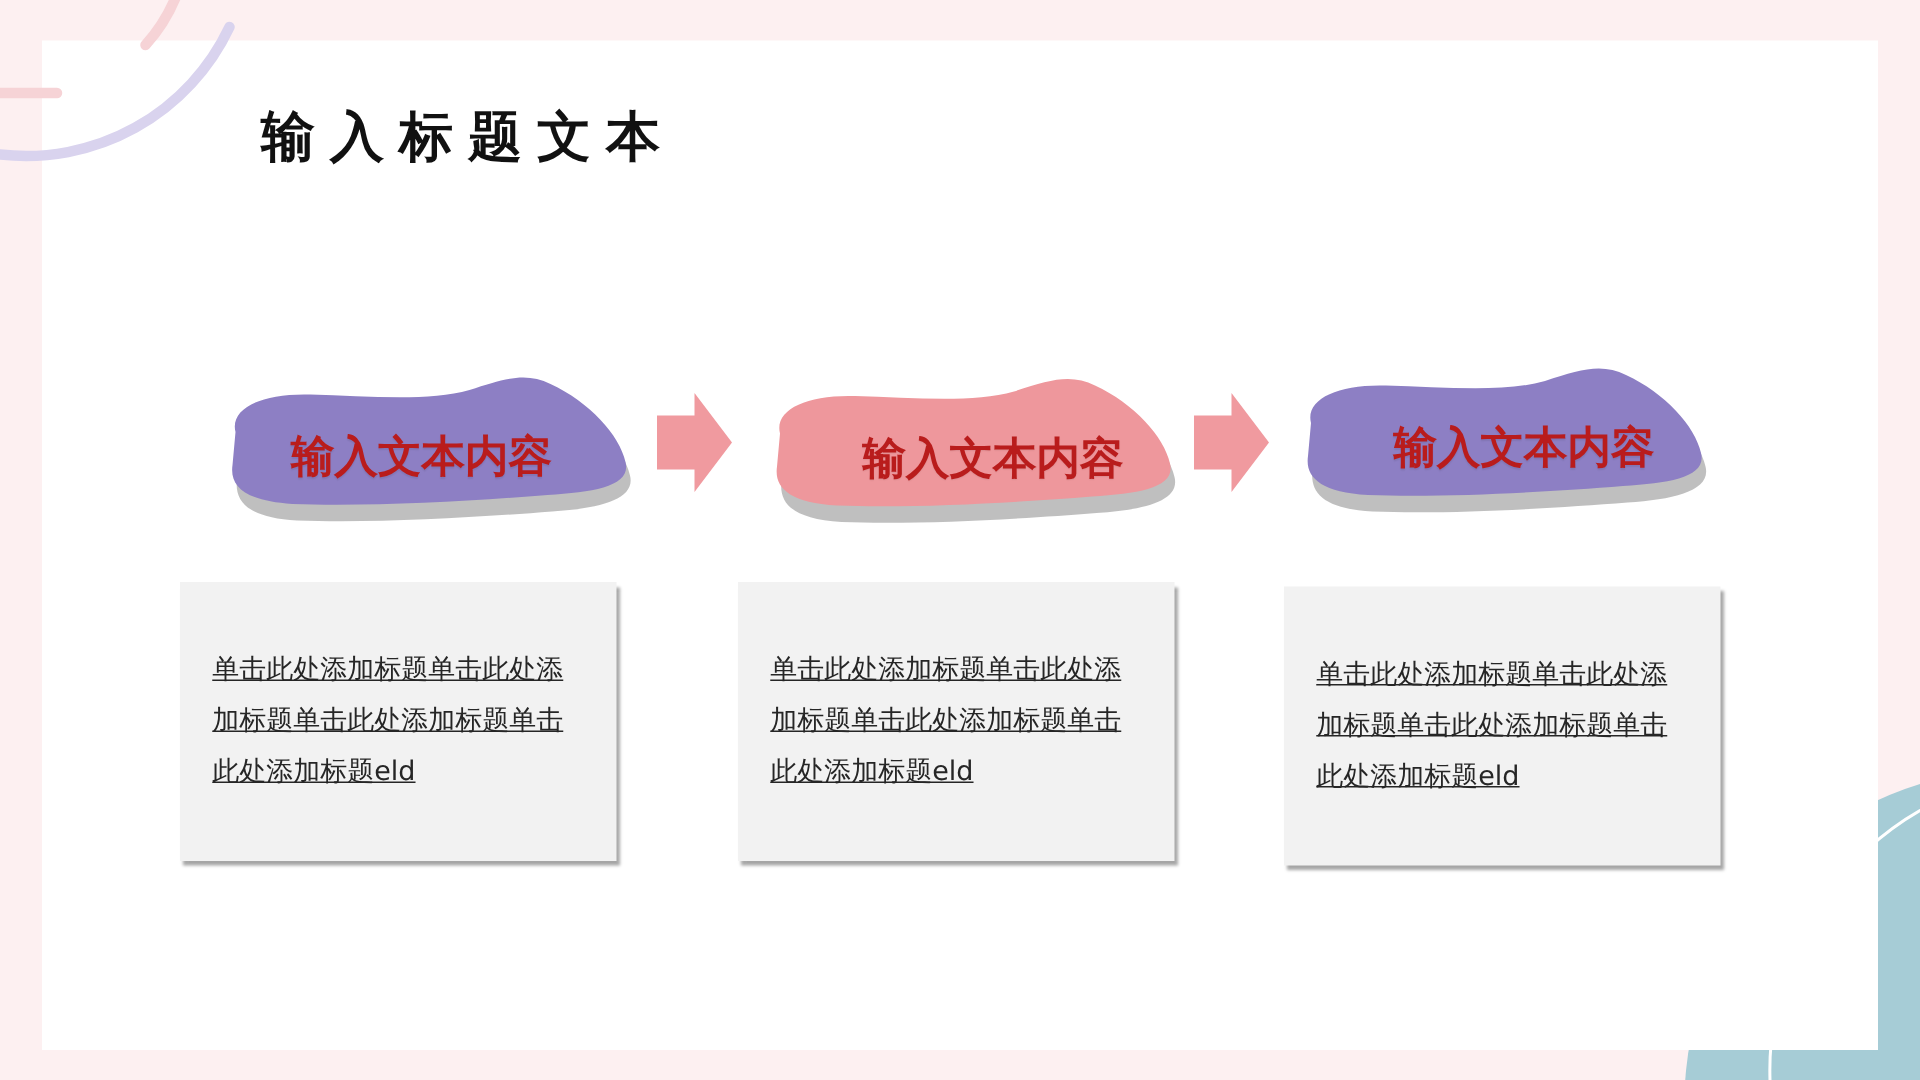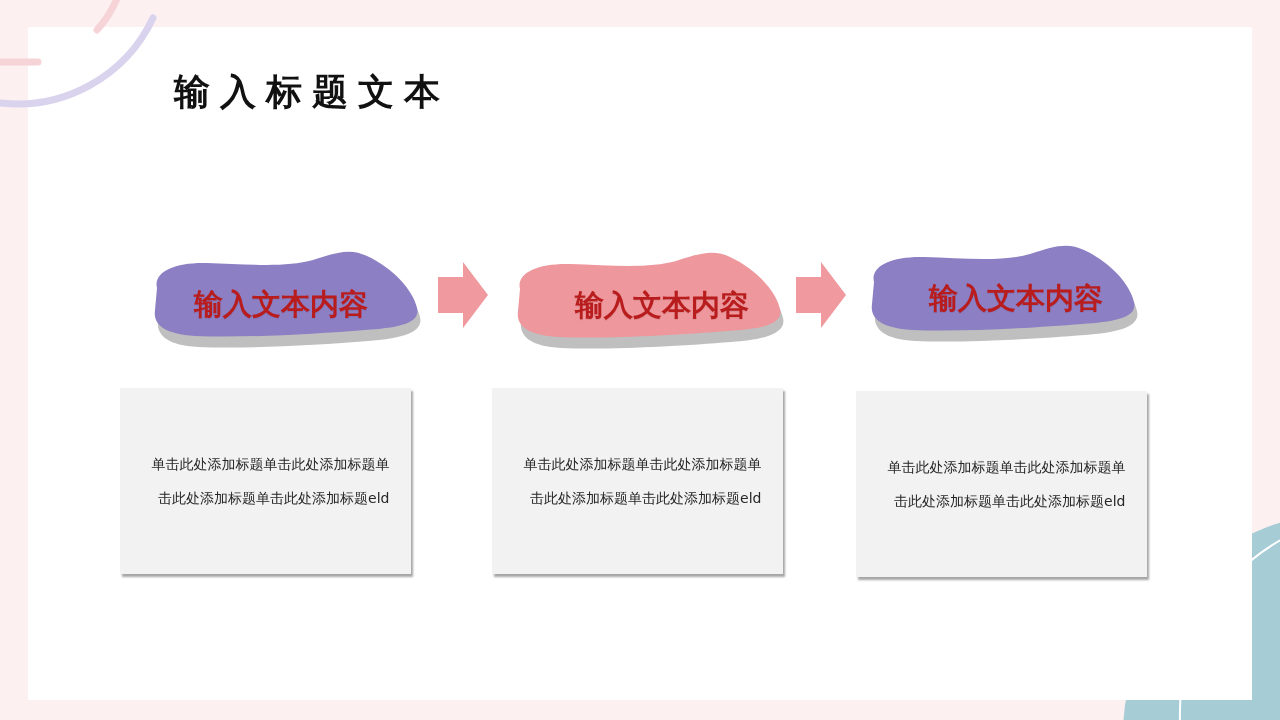--- a/index.html
+++ b/index.html
@@ -75,25 +75,26 @@
       width: 291px;
       height: 186px;
       background: #f2f2f2;
       box-shadow: 2px 3px 2px rgba(0,0,0,0.35);
       display: flex;
       align-items: center;
       justify-content: center;
     }
     .desc-text {
       width: 248px;
-      text-align: right;
-      font-size: 14px;
+      text-align: left;
+      font-size: 18px;
       line-height: 34px;
       color: #262626;
       word-break: break-all;
+      text-decoration: underline;
     }
   </style>
 </head>
 <body>
 
 <svg class="deco" width="1280" height="720" viewBox="0 0 1280 720">
 
   <circle cx="1345" cy="735" r="222" fill="#a6ccd6"></circle>
   <path d="M1180 720 A 200 200 0 0 1 1290 535" fill="none" stroke="#ffffff" stroke-width="2"></path>
 </svg>

